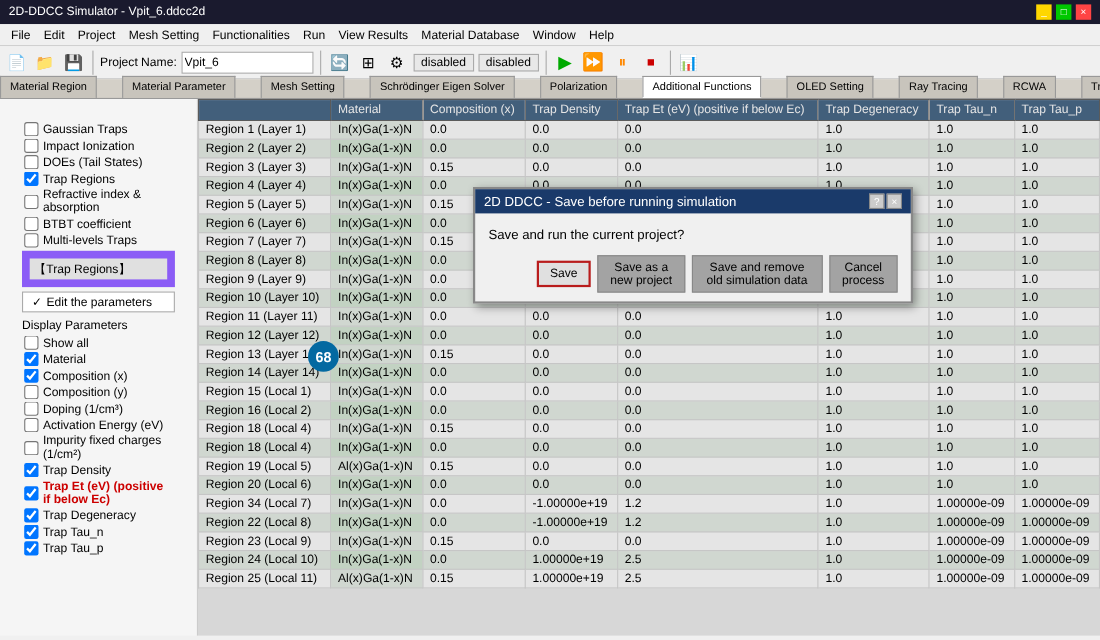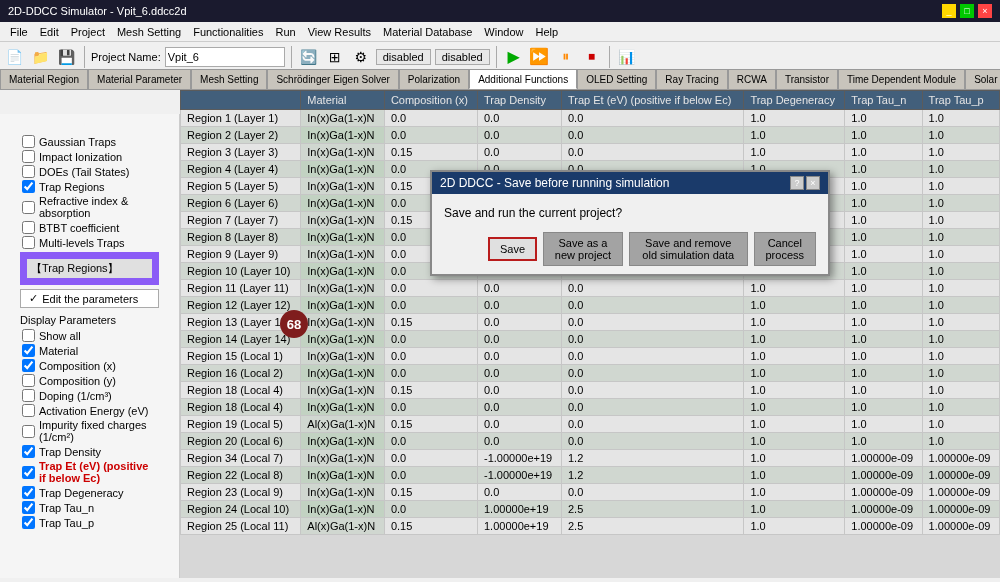--- a/index.html
+++ b/index.html
@@ -76,20 +76,21 @@
       align-items: center;
     }
 
     
     .tab-bar {
       background: #d4d0c8;
       height: 18px;
       display: flex;
       align-items: flex-end;
       border-bottom: 1px solid #999;
+      gap: 23px;
     }
     .tab {
       padding: 2px 8px;
       font-size: 10px;
       cursor: pointer;
       background: #c8c4bc;
       border: 1px solid #999;
       border-bottom: none;
       height: 20px;
       display: flex;
@@ -110,21 +111,20 @@
     }
 
     
     .sidebar {
       width: 180px;
       background: #f5f5f5;
       border-right: 1px solid #ccc;
       overflow-y: auto;
       flex-shrink: 0;
       padding: 20px;
-      margin-top: 24px;
     }
     .sidebar-item {
       display: flex;
       align-items: center;
       padding: 1px 2px;
       font-size: 11px;
       cursor: pointer;
     }
     .sidebar-item input[type=checkbox] {
       margin-right: 4px;
@@ -254,21 +254,21 @@
       background: #e0e0e0;
       margin-left: 44px;
     }
 
     
     .badge {
       position: absolute;
       width: 28px;
       height: 28px;
       border-radius: 50%;
-      background: #7f1d1d;
+      background: #0369a1;
       color: white;
       display: flex;
       align-items: center;
       justify-content: center;
       font-size: 13px;
       font-weight: bold;
       z-index: 200;
     }
 
     

